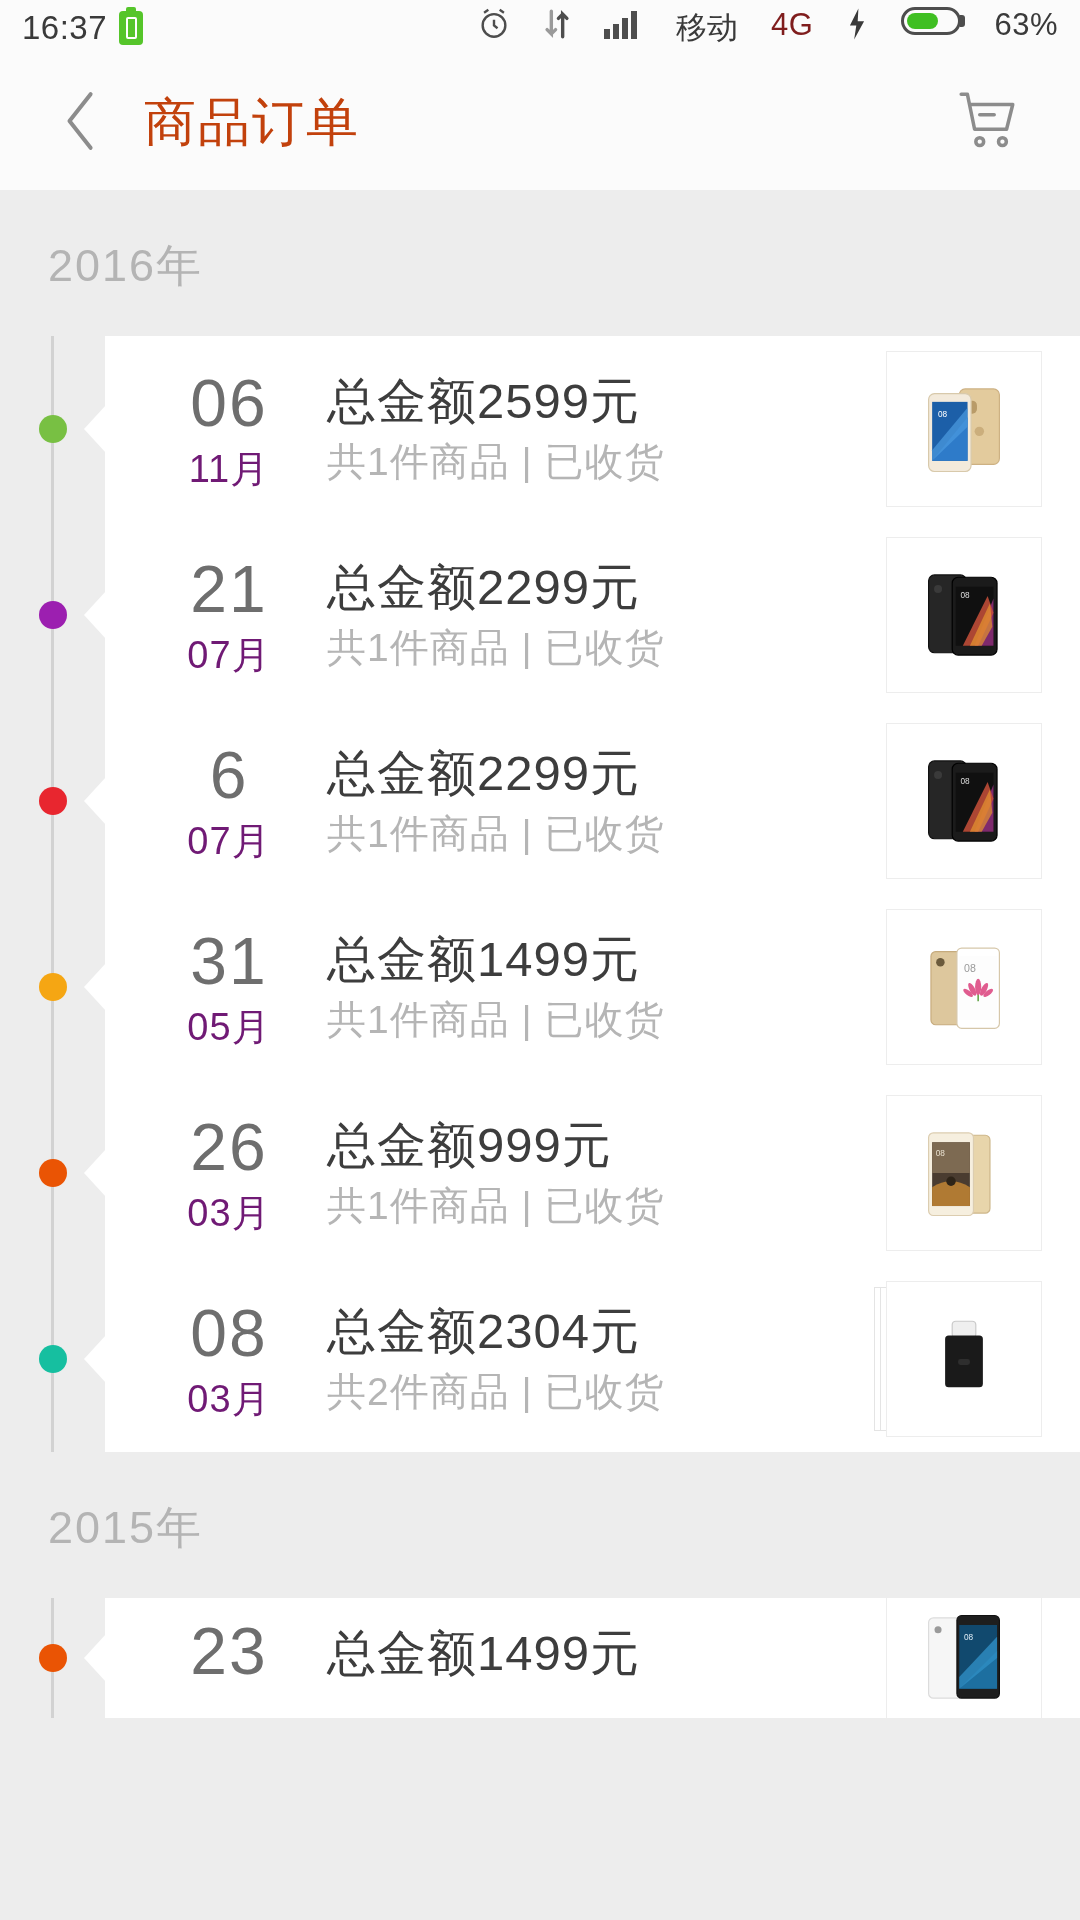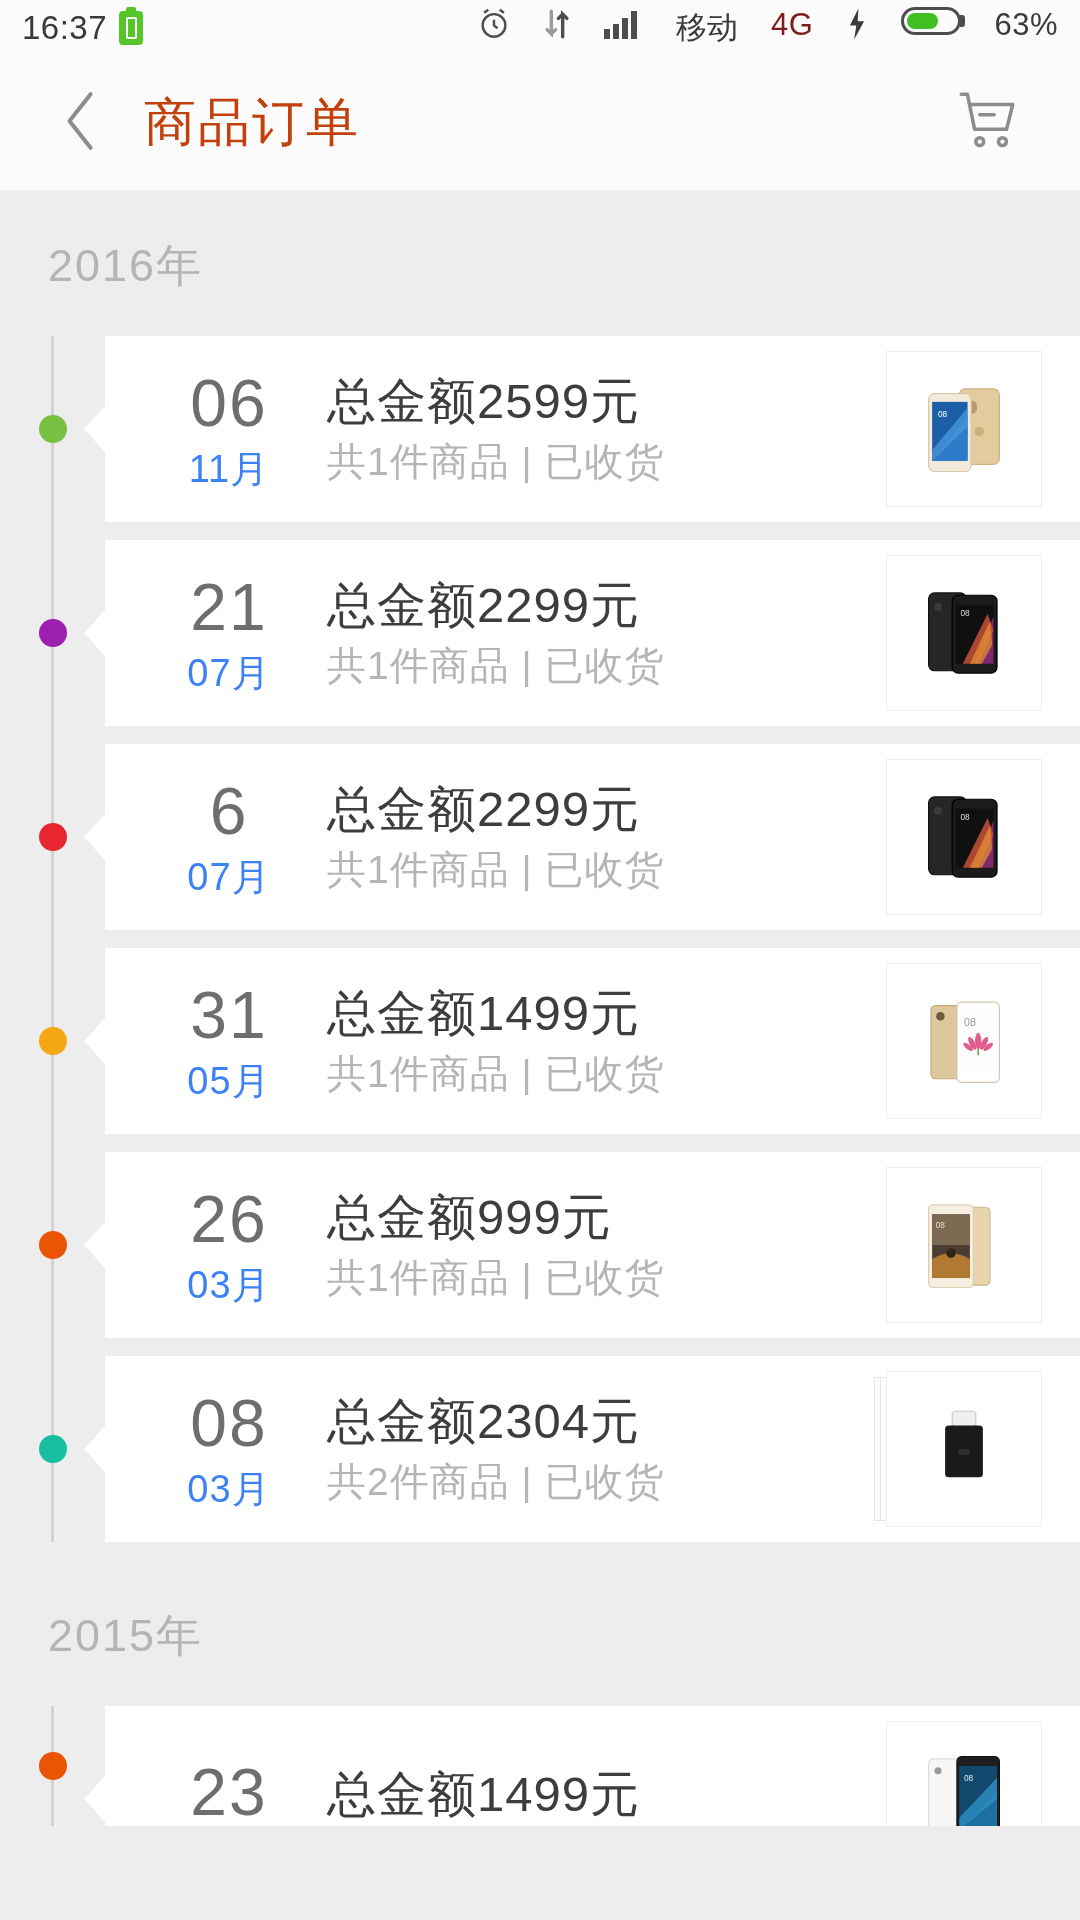--- a/index.html
+++ b/index.html
@@ -66,21 +66,21 @@
     position:relative;height:1730px;background:#ededed;overflow:hidden;
   }
   .year-label{
     font-size:45px;color:#b4b4b4;padding:46px 0 40px 48px;letter-spacing:2px;
   }
   .group{position:relative;}
   .rail{
     position:absolute;left:51px;top:0;bottom:0;width:3px;background:#d2d2d2;
   }
   .row{
-    position:relative;display:flex;align-items:flex-start;margin-bottom:18px;
+    position:relative;display:flex;align-items:center;margin-bottom:0;
   }
   .dot-wrap{
     position:absolute;left:0;top:0;width:105px;height:100%;
     display:flex;align-items:center;justify-content:flex-start;
   }
   .dot{
     width:28px;height:28px;border-radius:50%;margin-left:39px;
     position:relative;z-index:3;
   }
   .card{
@@ -93,21 +93,21 @@
     width:0;height:0;
     border-top:24px solid transparent;
     border-bottom:24px solid transparent;
     border-right:22px solid #fff;
   }
   .datecol{
     width:168px;display:flex;flex-direction:column;align-items:center;
     justify-content:center;flex-shrink:0;
   }
   .day{font-size:66px;color:#6e6e6e;line-height:1;letter-spacing:2px;font-weight:400;}
-  .month{font-size:38px;color:#3b82f6;margin-top:14px;line-height:1;letter-spacing:1px;}
+  .month{font-size:38px;color:#701a75;margin-top:14px;line-height:1;letter-spacing:1px;}
   .infocol{flex:1;display:flex;flex-direction:column;justify-content:center;padding-left:14px;}
   .amount{font-size:49px;color:#3d3d3d;line-height:1.15;letter-spacing:1px;}
   .meta{font-size:39px;color:#b5b5b5;margin-top:10px;line-height:1.15;letter-spacing:1px;}
   .thumbwrap{
     width:156px;height:156px;flex-shrink:0;position:relative;margin-right:8px;
   }
   .thumb{
     position:absolute;inset:0;border:1px solid #ededed;background:#fff;
     display:flex;align-items:center;justify-content:center;overflow:hidden;
   }

